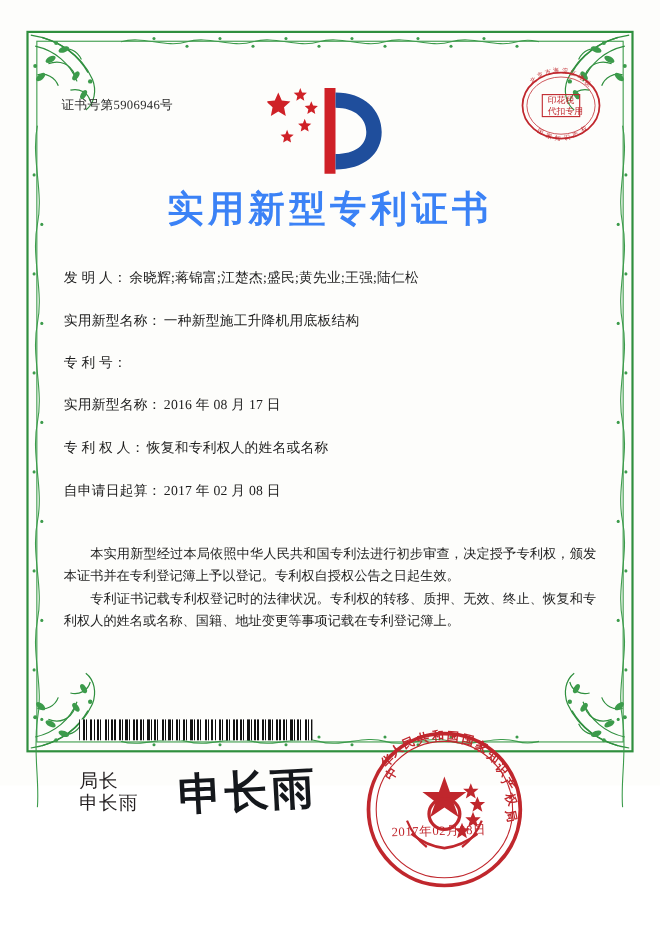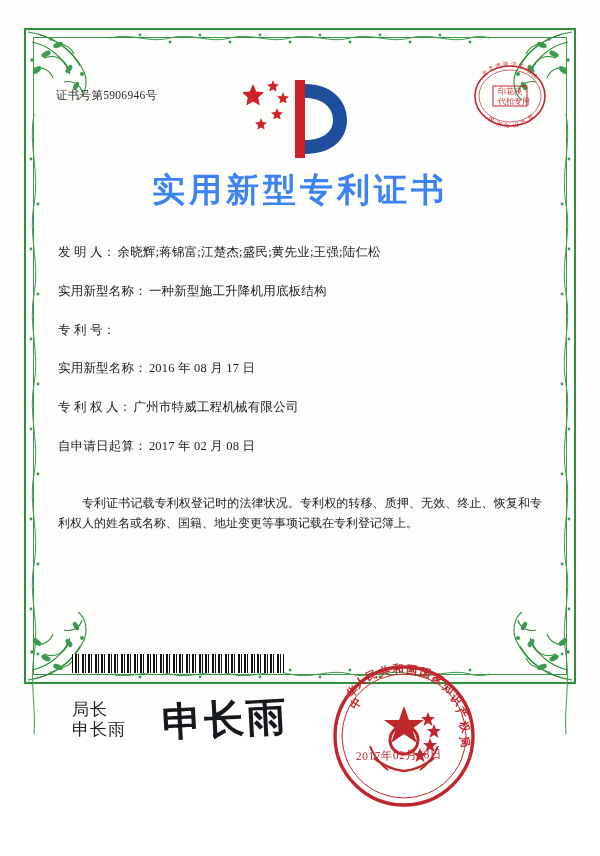--- a/index.html
+++ b/index.html
@@ -434,29 +434,30 @@
     </div>
     <div class="field-row">
       <span class="field-label">专  利  号：</span>
     </div>
     <div class="field-row">
       <span class="field-label">实用新型名称：</span>
       <span class="field-value">2016 年 08 月 17 日</span>
     </div>
     <div class="field-row">
       <span class="field-label">专  利  权  人：</span>
-      <span class="field-value">广州市特威工程机械有限公司</span>
+      <span class="field-value">恢复和专利权人的姓名或名称</span>
     </div>
     <div class="field-row">
       <span class="field-label">自申请日起算：</span>
       <span class="field-value">2017 年 02 月 08 日</span>
     </div>
   </div>
 
   <div class="body-text">
+    <p>本实用新型经过本局依照中华人民共和国专利法进行初步审查，决定授予专利权，颁发本证书并在专利登记簿上予以登记。专利权自授权公告之日起生效。</p>
     <p>专利证书记载专利权登记时的法律状况。专利权的转移、质押、无效、终止、恢复和专利权人的姓名或名称、国籍、地址变更等事项记载在专利登记簿上。</p>
   </div>
 
   <div class="barcode"></div>
 
   <div class="sign-block">
     <div>局长</div>
     <div>申长雨</div>
   </div>
   <div class="signature">申长雨</div>

